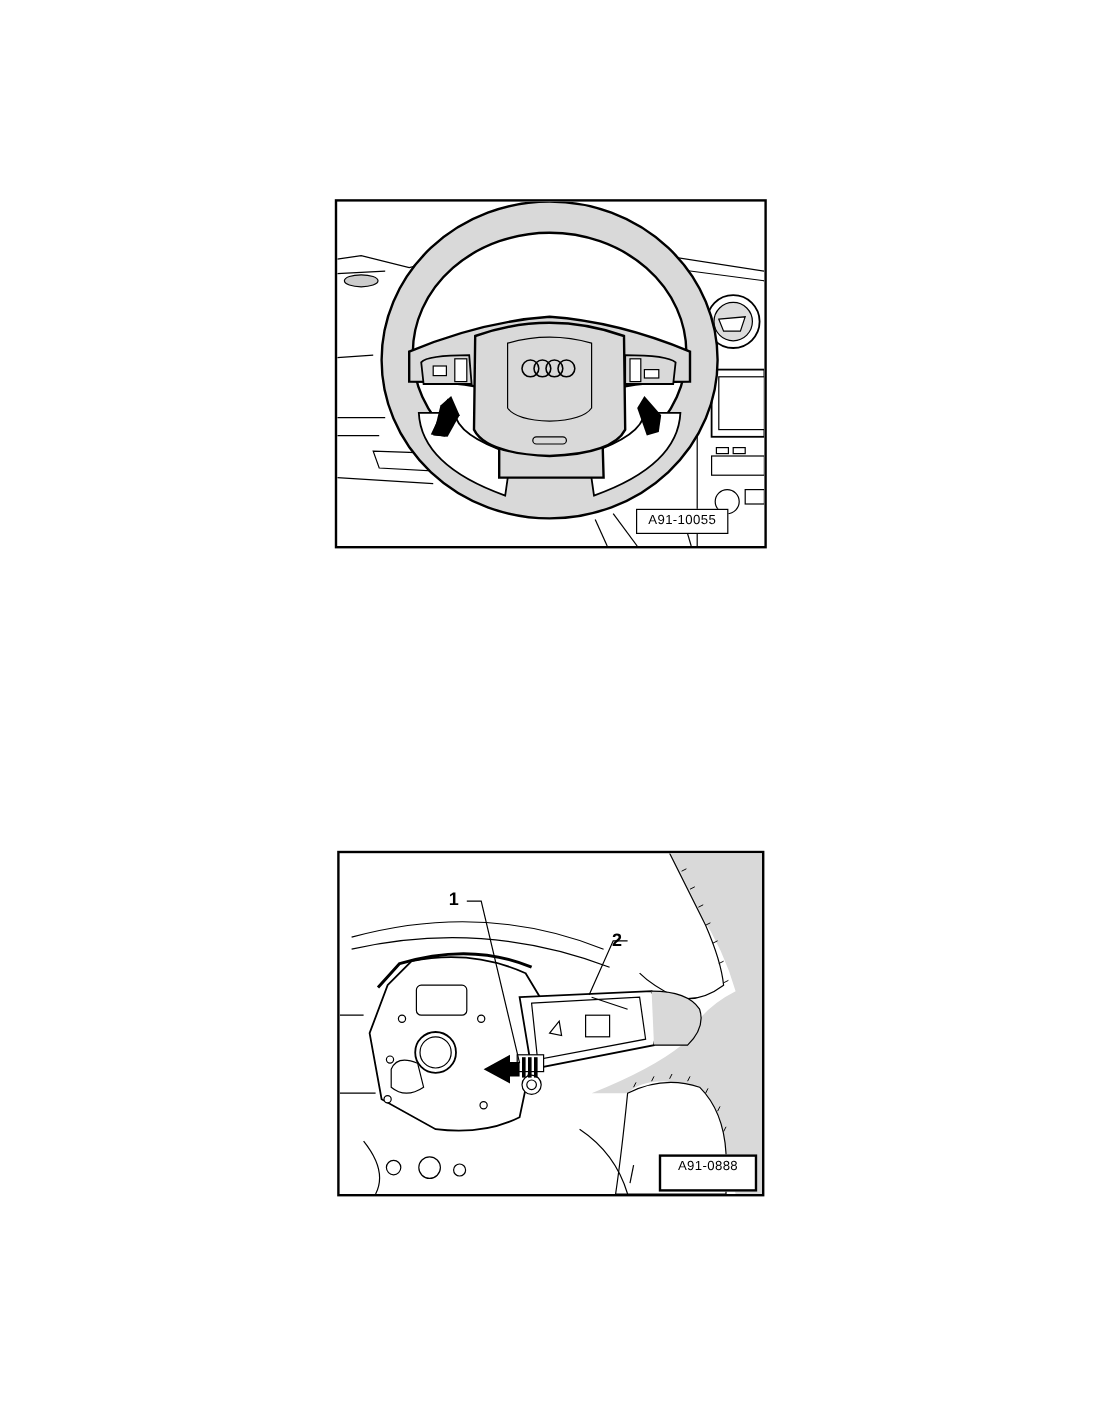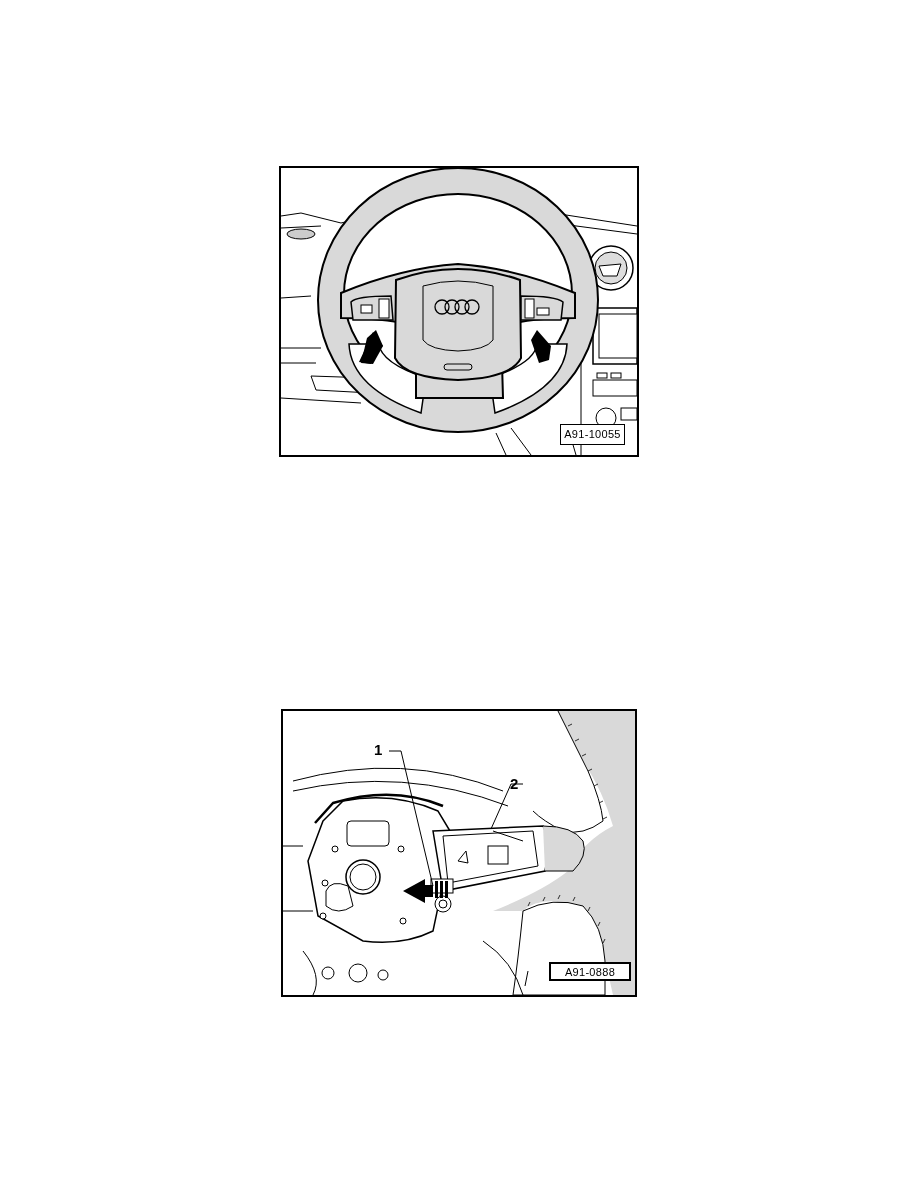--- a/index.html
+++ b/index.html
@@ -2,22 +2,22 @@
 <html><head>
   <meta charset="utf-8">
   <style>
     html, body { margin: 0; padding: 0; background: #ffffff; }
     body { width: 918px; height: 1188px; position: relative; overflow: hidden; font-family: "Liberation Sans", sans-serif; }
     .figure { position: absolute; border: 2px solid #000; background: #fff; box-sizing: border-box; overflow: hidden; }
     #fig1 { left: 279px; top: 166px; width: 360px; height: 291px; }
     #fig2 { left: 281px; top: 709px; width: 356px; height: 288px; }
     .figure svg { position: absolute; left: 0; top: 0; }
     .fig-id { position: absolute; border: 1.5px solid #000; background: #fff; font-family: "Liberation Sans", sans-serif; font-size: 11px; color: #000; text-align: center; box-sizing: border-box; letter-spacing: 0.3px; }
-    #fig1 .fig-id { left: 279px; top: 256px; width: 65px; height: 21px; line-height: 18px; }
-    #fig2 .fig-id { left: 266px; top: 251px; width: 82px; height: 19px; line-height: 16px; border-width: 2px; }
+    #fig1 .fig-id { left: 249px; top: 256px; width: 77px; height: 21px; line-height: 18px; }
+    #fig2 .fig-id { left: 266px; top: 251px; width: 82px; height: 31px; line-height: 16px; border-width: 2px; }
     .callout { position: absolute; font-family: "Liberation Sans", sans-serif; font-weight: bold; font-size: 15px; color: #000; }
     #callout-1 { left: 91px; top: 30px; }
     #callout-2 { left: 227px; top: 64px; }
   </style>
 </head>
 <body>
 
 <div class="figure" id="fig1">
   <svg width="356" height="287" viewBox="0 0 356 287">
 

